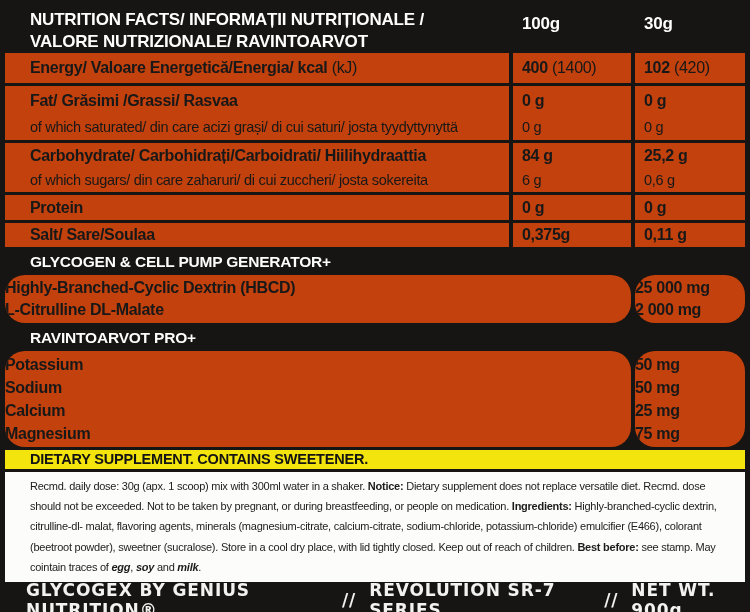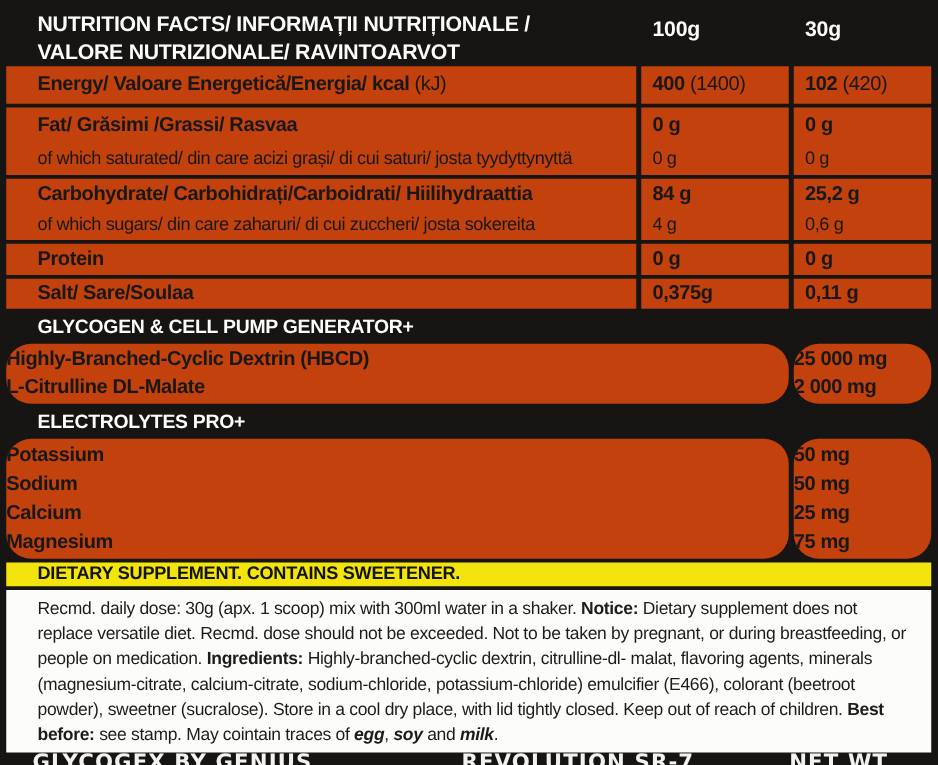--- a/index.html
+++ b/index.html
@@ -103,21 +103,21 @@
     height: 19px;
     padding-left: 25px;
     letter-spacing: -0.2px;
   }
 
   
   .para {
     margin: 0 5px;
     background: #fcfcfb;
     padding: 4px 12px 5px 25px;
-    font-size: 14px;
+    font-size: 11px;
     line-height: 20.2px;
     letter-spacing: -0.25px;
     color: #1c1c1c;
   }
   .para .b { font-weight: bold; }
   .para .bi { font-weight: bold; font-style: italic; }
 
   
   .footer {
     flex: 1;
@@ -178,21 +178,21 @@
       </div>
     </div>
 
     <div class="grp c">
       <div class="cell lbl-cell">
         <div class="ln-main">Carbohydrate/ Carbohidrați/Carboidrati/ Hiilihydraattia</div>
         <div class="ln-sub">of which sugars/ din care zaharuri/ di cui zuccheri/ josta sokereita</div>
       </div>
       <div class="cell val-cell">
         <div class="ln-main">84 g</div>
-        <div class="ln-sub">4 g</div>
+        <div class="ln-sub">6 g</div>
       </div>
       <div class="cell val-cell">
         <div class="ln-main">25,2 g</div>
         <div class="ln-sub">0,6 g</div>
       </div>
     </div>
 
     <div class="grp p">
       <div class="cell lbl-cell">
         <div class="ln-main">Protein</div>
@@ -225,21 +225,21 @@
         <div class="ln-main">Highly-Branched-Cyclic Dextrin (HBCD)</div>
         <div class="ln-main">L-Citrulline DL-Malate</div>
       </div>
       <div class="cell val-cell sec-rows">
         <div class="ln-main">25 000 mg</div>
         <div class="ln-main">2 000 mg</div>
       </div>
     </div>
   </div>
 
-  <div class="section-bar">ELECTROLYTES PRO+</div>
+  <div class="section-bar">RAVINTOARVOT PRO+</div>
   <div class="tbl">
     <div class="grp2 ely" style="margin-top:2px;">
       <div class="cell lbl-cell sec-rows">
         <div class="ln-main">Potassium</div>
         <div class="ln-main">Sodium</div>
         <div class="ln-main">Calcium</div>
         <div class="ln-main">Magnesium</div>
       </div>
       <div class="cell val-cell sec-rows">
         <div class="ln-main">50 mg</div>

